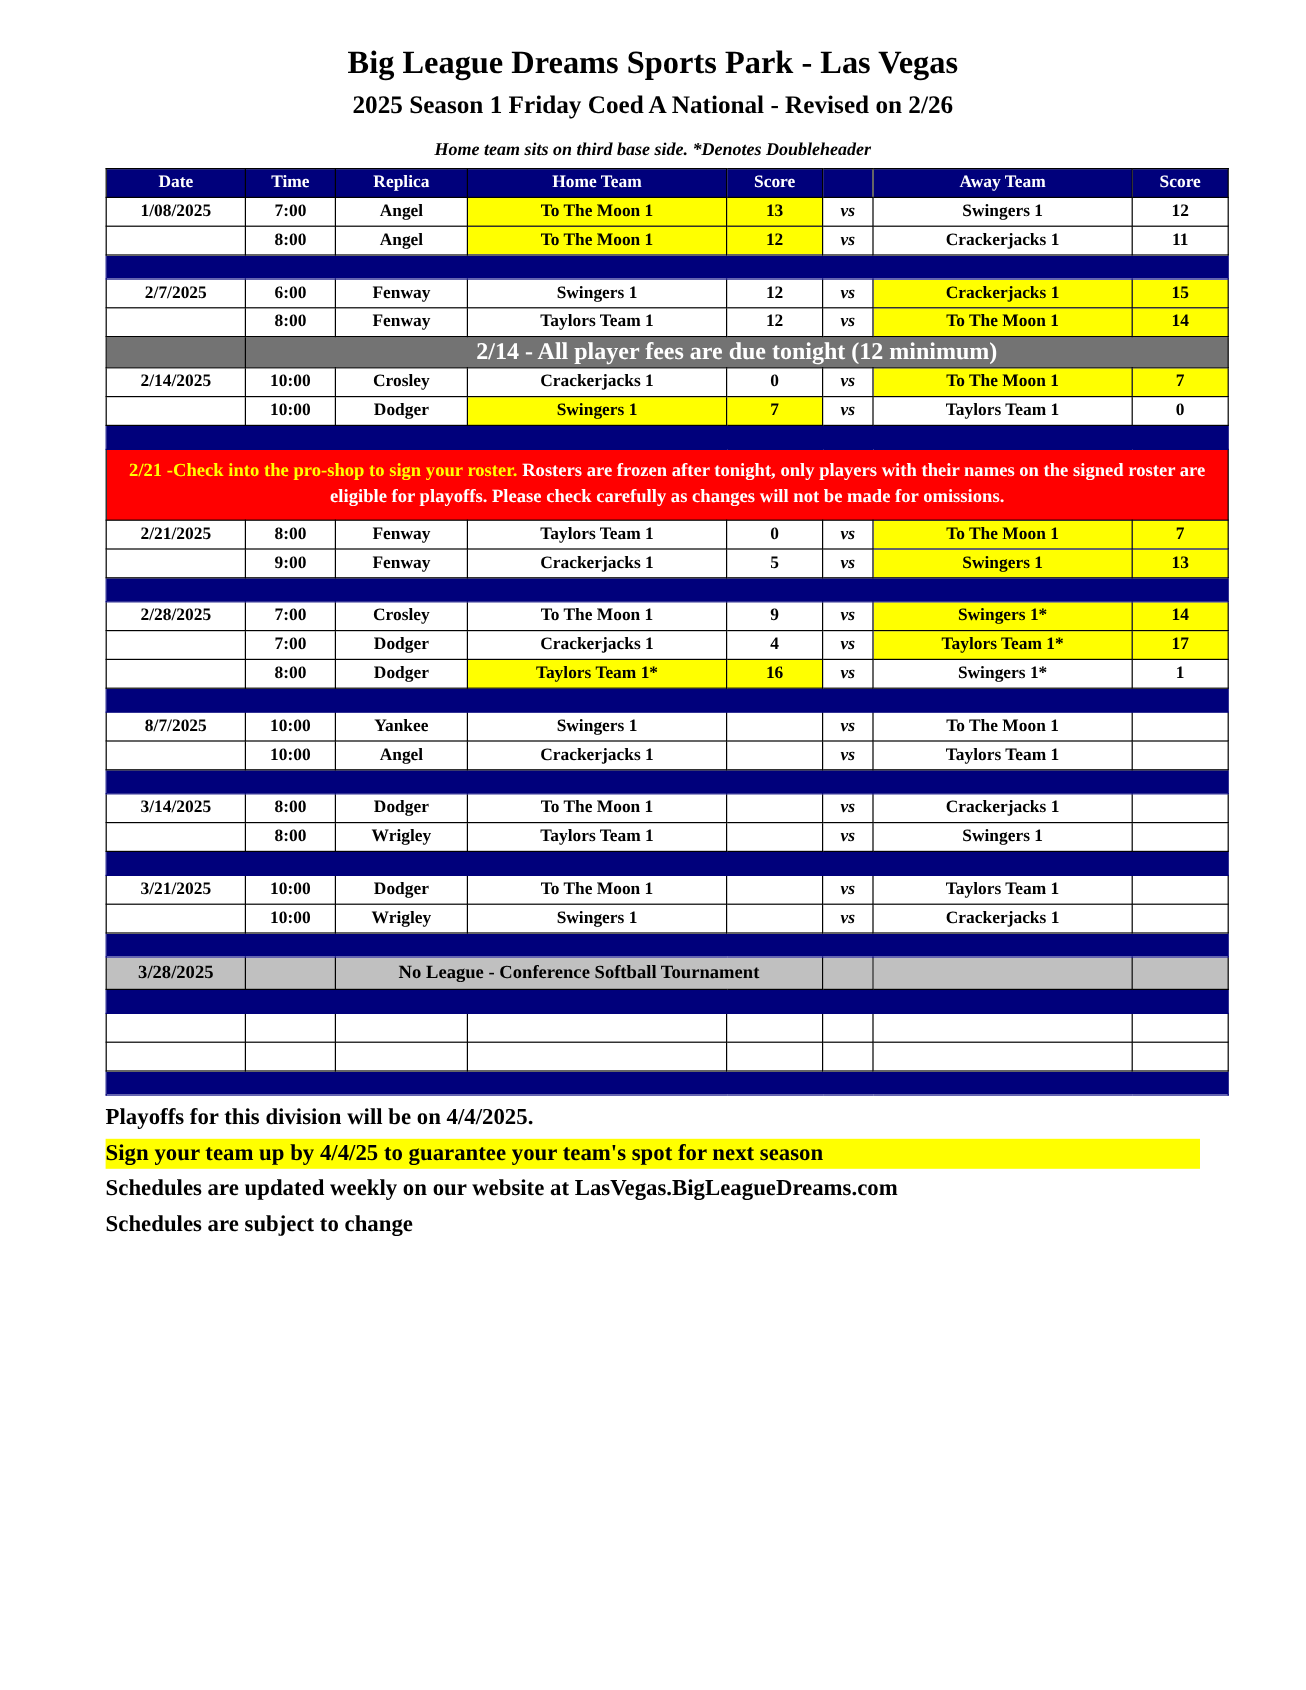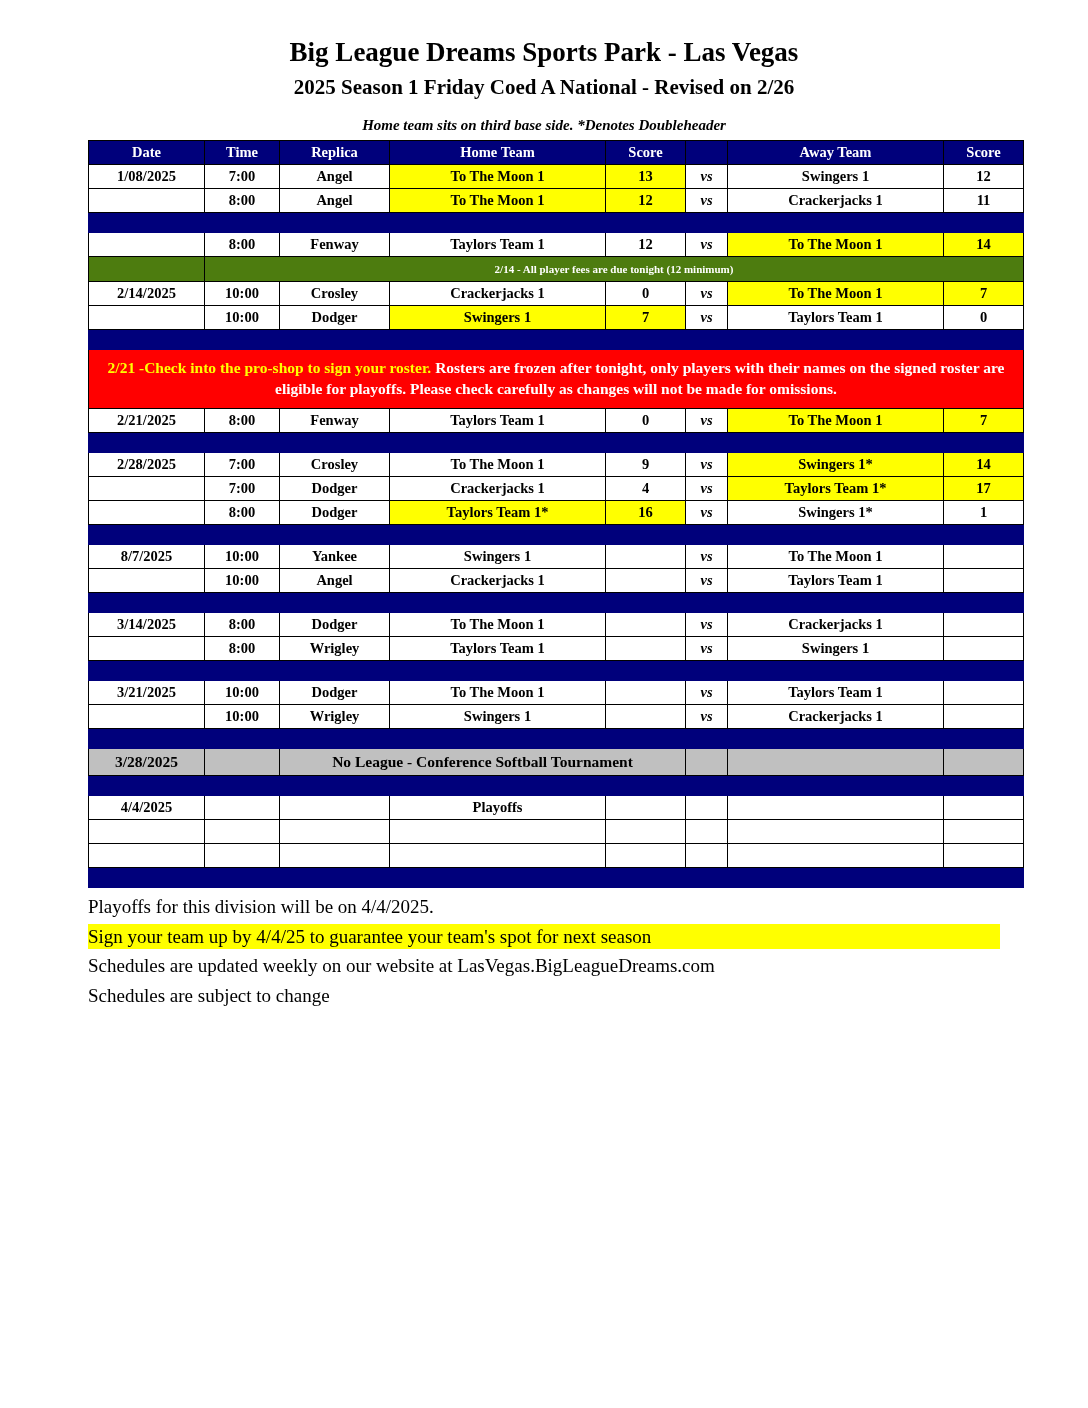--- a/index.html
+++ b/index.html
@@ -78,23 +78,23 @@
   }
   td.vs {
     font-style: italic;
     font-weight: bold;
     font-size: 14px;
   }
   td.hl {
     background: #ffff00;
   }
   tr.banner td {
-    background: #4d7c0f;
+    background: #737373;
     color: #ffffff;
-    font-size: 11px;
+    font-size: 20px;
     height: 22px;
   }
   tr.redbanner td {
     background: #ff0000;
     color: #ffffff;
     font-size: 15.5px;
     line-height: 1.35;
     height: 52px;
     white-space: normal;
     padding: 3px 10px;
@@ -107,21 +107,21 @@
     height: 24px;
     font-size: 15.5px;
   }
   .footer {
     width: 912px;
     margin: 6px auto 0 auto;
   }
   .footer p {
     margin: 0 0 4px 0;
     font-size: 19px;
-    font-weight: normal;
+    font-weight: bold;
     line-height: 1.35;
   }
   .footer p.hl {
     background: #ffff00;
     display: block;
   }
 </style>
 </head>
 <body>
 
@@ -172,20 +172,30 @@
           <td class="hl">To The Moon 1</td>
           <td class="hl">12</td>
           <td class="vs">vs</td>
           <td>Crackerjacks 1</td>
           <td>11</td>
         </tr>
         <tr class="spacer">
           <td colspan="8"></td>
         </tr>
         <tr>
+          <td>2/7/2025</td>
+          <td>6:00</td>
+          <td>Fenway</td>
+          <td>Swingers 1</td>
+          <td>12</td>
+          <td class="vs">vs</td>
+          <td class="hl">Crackerjacks 1</td>
+          <td class="hl">15</td>
+        </tr>
+        <tr>
           <td></td>
           <td>8:00</td>
           <td>Fenway</td>
           <td>Taylors Team 1</td>
           <td>12</td>
           <td class="vs">vs</td>
           <td class="hl">To The Moon 1</td>
           <td class="hl">14</td>
         </tr>
         <tr class="banner">
@@ -220,20 +230,30 @@
         </tr>
         <tr>
           <td>2/21/2025</td>
           <td>8:00</td>
           <td>Fenway</td>
           <td>Taylors Team 1</td>
           <td>0</td>
           <td class="vs">vs</td>
           <td class="hl">To The Moon 1</td>
           <td class="hl">7</td>
+        </tr>
+        <tr>
+          <td></td>
+          <td>9:00</td>
+          <td>Fenway</td>
+          <td>Crackerjacks 1</td>
+          <td>5</td>
+          <td class="vs">vs</td>
+          <td class="hl">Swingers 1</td>
+          <td class="hl">13</td>
         </tr>
         <tr class="spacer">
           <td colspan="8"></td>
         </tr>
         <tr>
           <td>2/28/2025</td>
           <td>7:00</td>
           <td>Crosley</td>
           <td>To The Moon 1</td>
           <td>9</td>
@@ -336,30 +356,20 @@
         <tr class="greyrow">
           <td>3/28/2025</td>
           <td></td>
           <td colspan="3">No League - Conference Softball Tournament</td>
           <td></td>
           <td></td>
           <td></td>
         </tr>
         <tr class="spacer">
           <td colspan="8"></td>
-        </tr>
-        <tr>
-          <td>4/4/2025</td>
-          <td></td>
-          <td></td>
-          <td>Playoffs</td>
-          <td></td>
-          <td class="vs"></td>
-          <td></td>
-          <td></td>
         </tr>
         <tr>
           <td></td>
           <td></td>
           <td></td>
           <td></td>
           <td></td>
           <td class="vs"></td>
           <td></td>
           <td></td>

